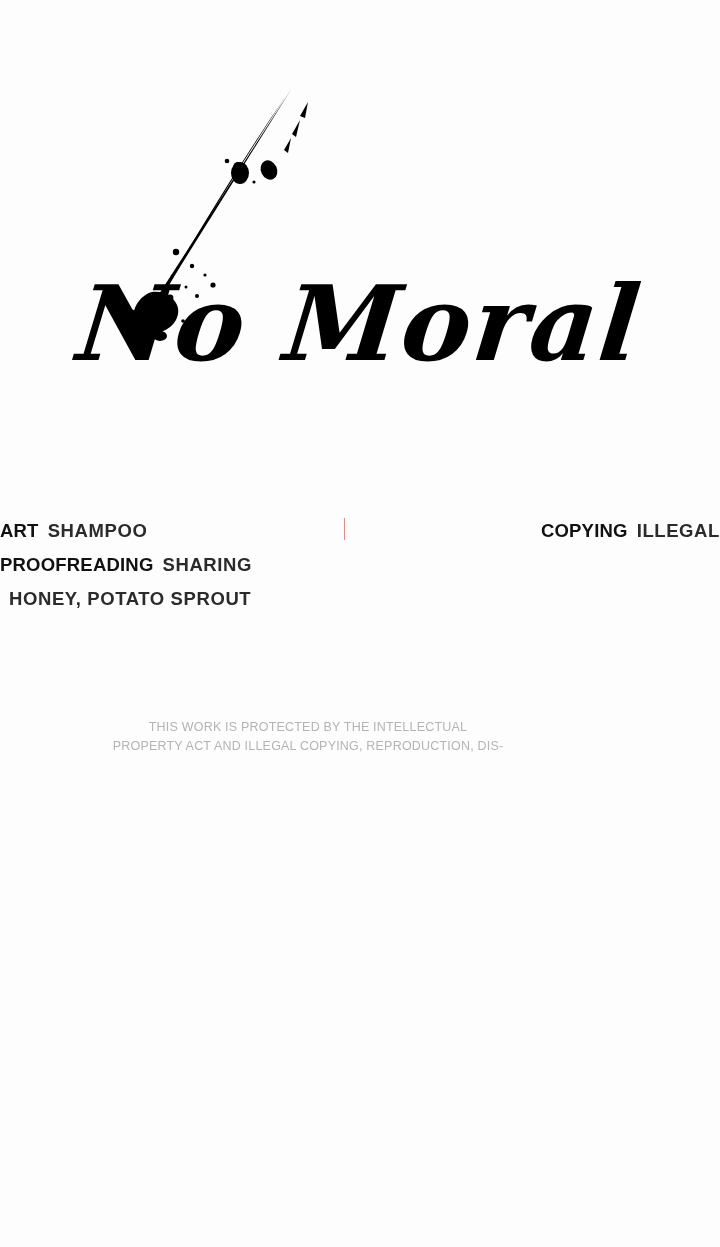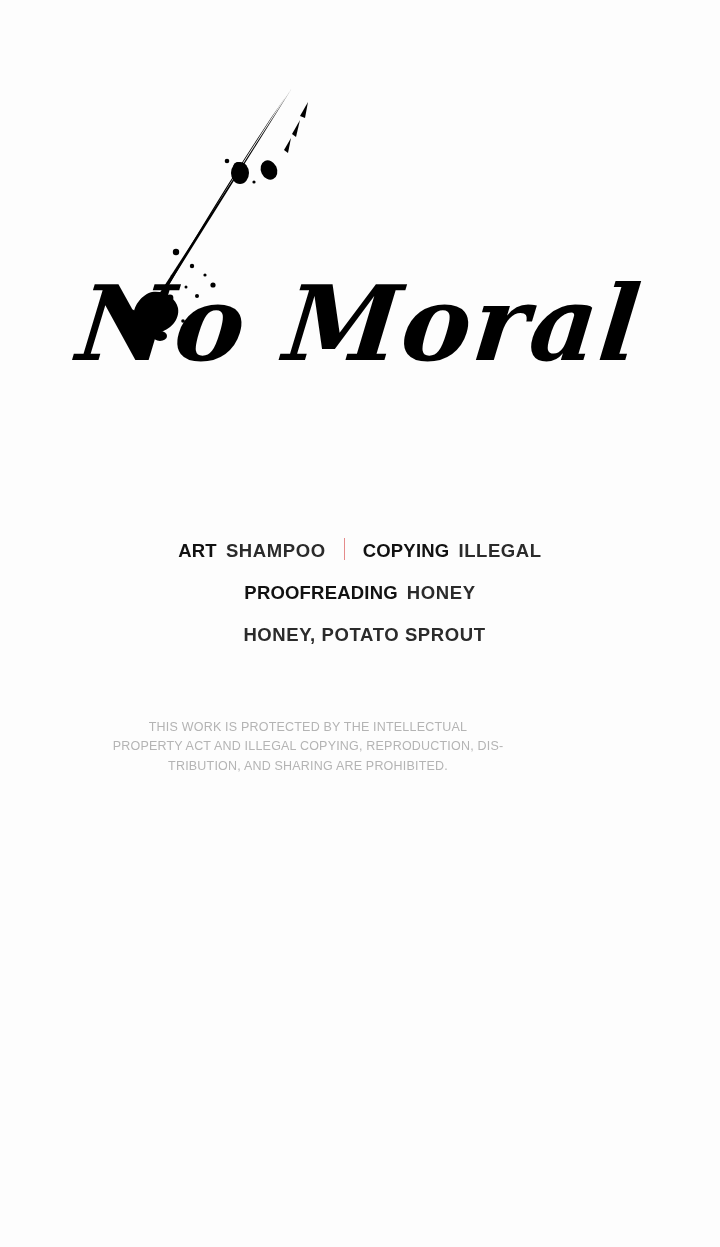--- a/index.html
+++ b/index.html
@@ -55,25 +55,24 @@
   .credits {
     position: absolute;
     left: 0;
     top: 515px;
     width: 720px;
     text-align: center;
   }
   .credit-line {
     display: flex;
     flex-wrap: nowrap;
-    justify-content: center;
+    justify-content: space-between;
     align-items: baseline;
     margin-bottom: 12px;
     white-space: nowrap;
-    margin-top: 20px;
   }
   .credit-pair {
     display: inline-flex;
     align-items: baseline;
     white-space: nowrap;
   }
   .credit-role {
     font-weight: 700;
     font-size: 18.5px;
     letter-spacing: 0.2px;
@@ -162,31 +161,30 @@
       <span class="credit-pair">
         <span class="credit-role">COPYING</span>
         <span class="credit-name">ILLEGAL</span>
       </span>
     </div>
 
 
     <div class="credit-line">
       <span class="credit-pair">
         <span class="credit-role">PROOFREADING</span>
-        <span class="credit-name">HONEY</span>
+        <span class="credit-name">SHARING</span>
       </span>
     </div>
 
     <div class="credit-line">
       <span class="credit-pair">
         <span class="credit-name">HONEY, POTATO SPROUT</span>
       </span>
     </div>
 
   </div>
 
   <div class="legal">
     <div>THIS WORK IS PROTECTED BY THE INTELLECTUAL</div>
     <div>PROPERTY ACT AND ILLEGAL COPYING, REPRODUCTION, DIS-</div>
-    <div>TRIBUTION, AND SHARING ARE PROHIBITED.</div>
   </div>
 
 </div>
 
 </body></html>

